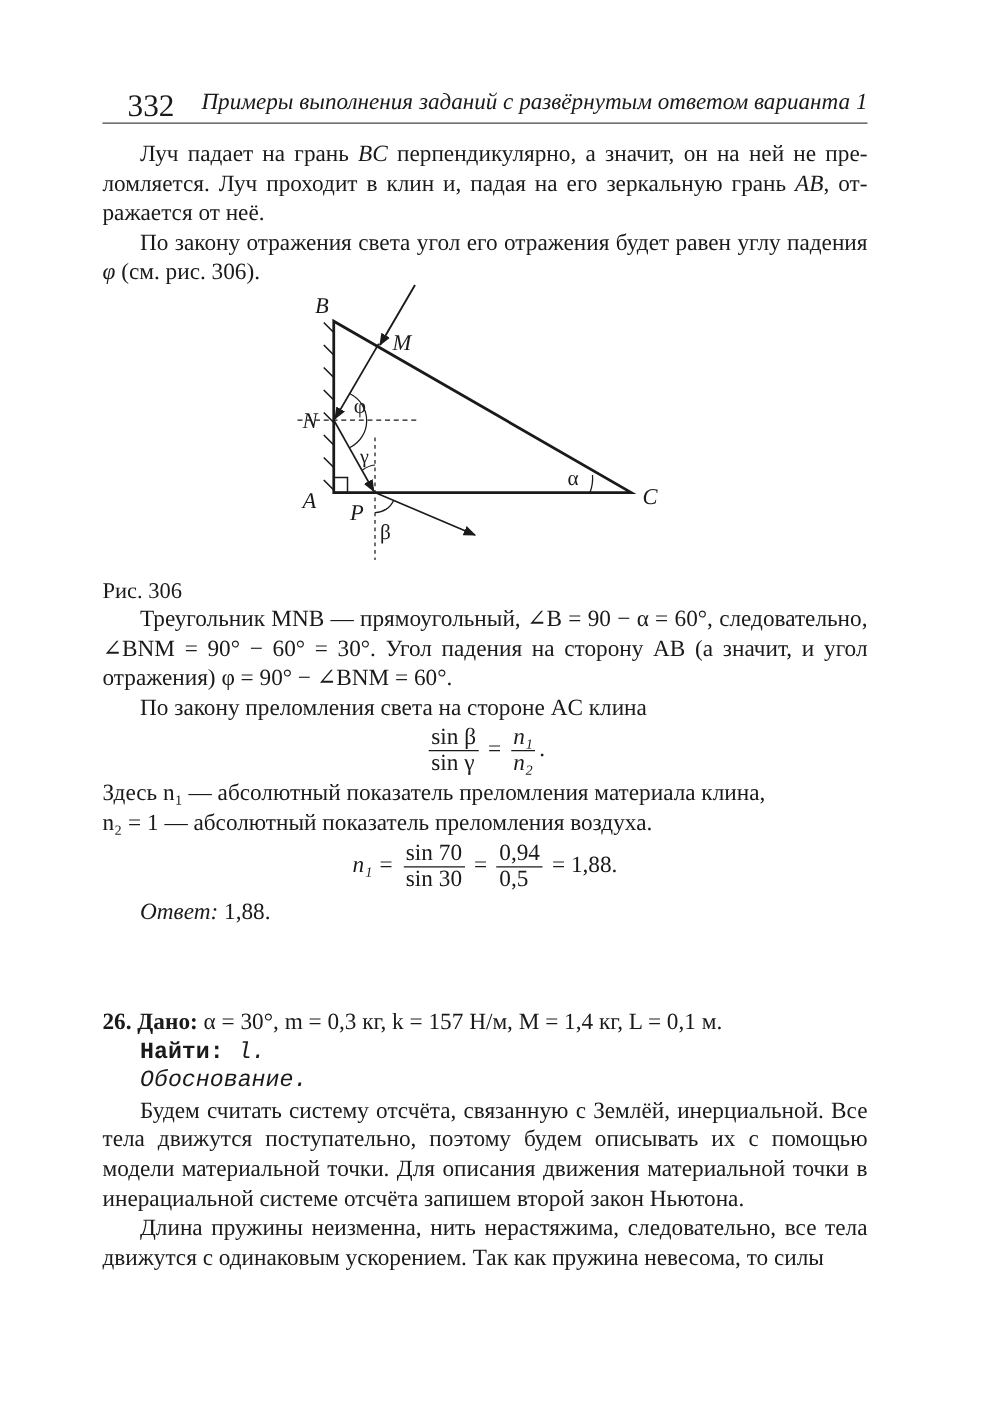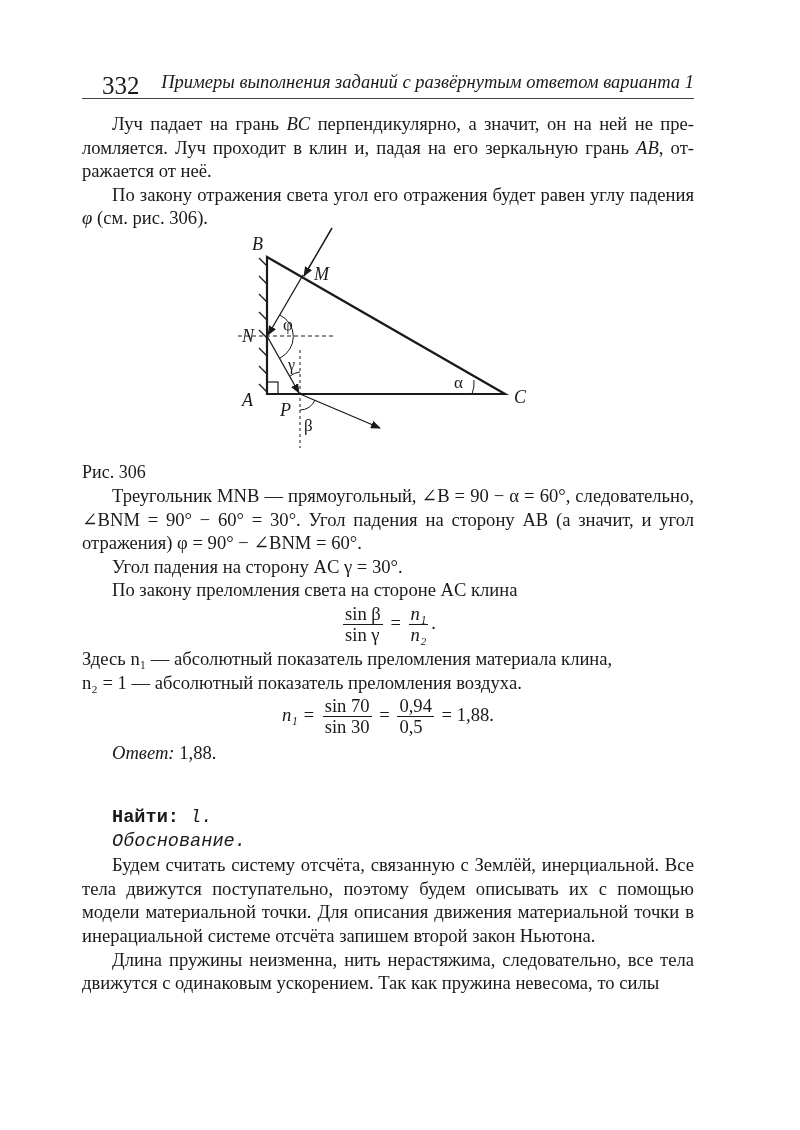--- a/index.html
+++ b/index.html
@@ -87,32 +87,32 @@
     <text x="304" y="431" font-size="17">β</text>
     <text x="454" y="388" font-size="17">α</text>
   </g>
 </svg>
 
 <div class="page" style="pointer-events:none">
   <div class="caption">Рис. 306</div>
 
   <div class="block2">
     <p class="ind">Треугольник MNB — прямоугольный, ∠B = 90 − α = 60°, следова­тельно, ∠BNM = 90° − 60° = 30°. Угол падения на сторону AB (а значит, и угол отражения) φ = 90° − ∠BNM = 60°.</p>
-    <p class="ind">Угол падения на сторону AC  γ = 30°.</p>
     <p class="ind">По закону преломления света на стороне AC клина</p>
     <div class="formula">
       <span class="frac"><span class="num">sin β</span><span class="den">sin γ</span></span><span> = </span><span class="frac"><span class="num m">n₁</span><span class="den m">n₂</span></span><span>.</span>
     </div>
     <p>Здесь n₁ — абсолютный показатель преломления материала клина,</p>
     <p>n₂ = 1 — абсолютный показатель преломления воздуха.</p>
     <div class="formula">
       <span class="m">n₁ = </span><span class="frac"><span class="num">sin 70</span><span class="den">sin 30</span></span><span> = </span><span class="frac"><span class="num">0,94</span><span class="den">0,5</span></span><span> = 1,88.</span>
     </div>
     <p class="answer"><span class="ital">Ответ:</span><span> 1,88.</span></p>
   </div>
 
   <div class="block3">
+    <p><span class="bold">26.</span><span class="bold"> Дано:</span><span> α = 30°, m = 0,3 кг, k = 157 Н/м, M = 1,4 кг, L = 0,1 м.</span></p>
     <p class="sub-ind"><span class="bold">Найти:</span><span class="m"> l.</span></p>
     <p class="sub-ind ital">Обоснование.</p>
     <p class="ind">Будем считать систему отсчёта, связанную с Землёй, инерциальной. Все тела движутся поступательно, поэтому будем описывать их с помо­щью модели материальной точки. Для описания движения материальной точки в инерациальной системе отсчёта запишем второй закон Ньютона.</p>
     <p class="ind">Длина пружины неизменна, нить нерастяжима, следовательно, все тела движутся с одинаковым ускорением. Так как пружина невесома, то силы</p>
   </div>
 </div>
 
 </body></html>

